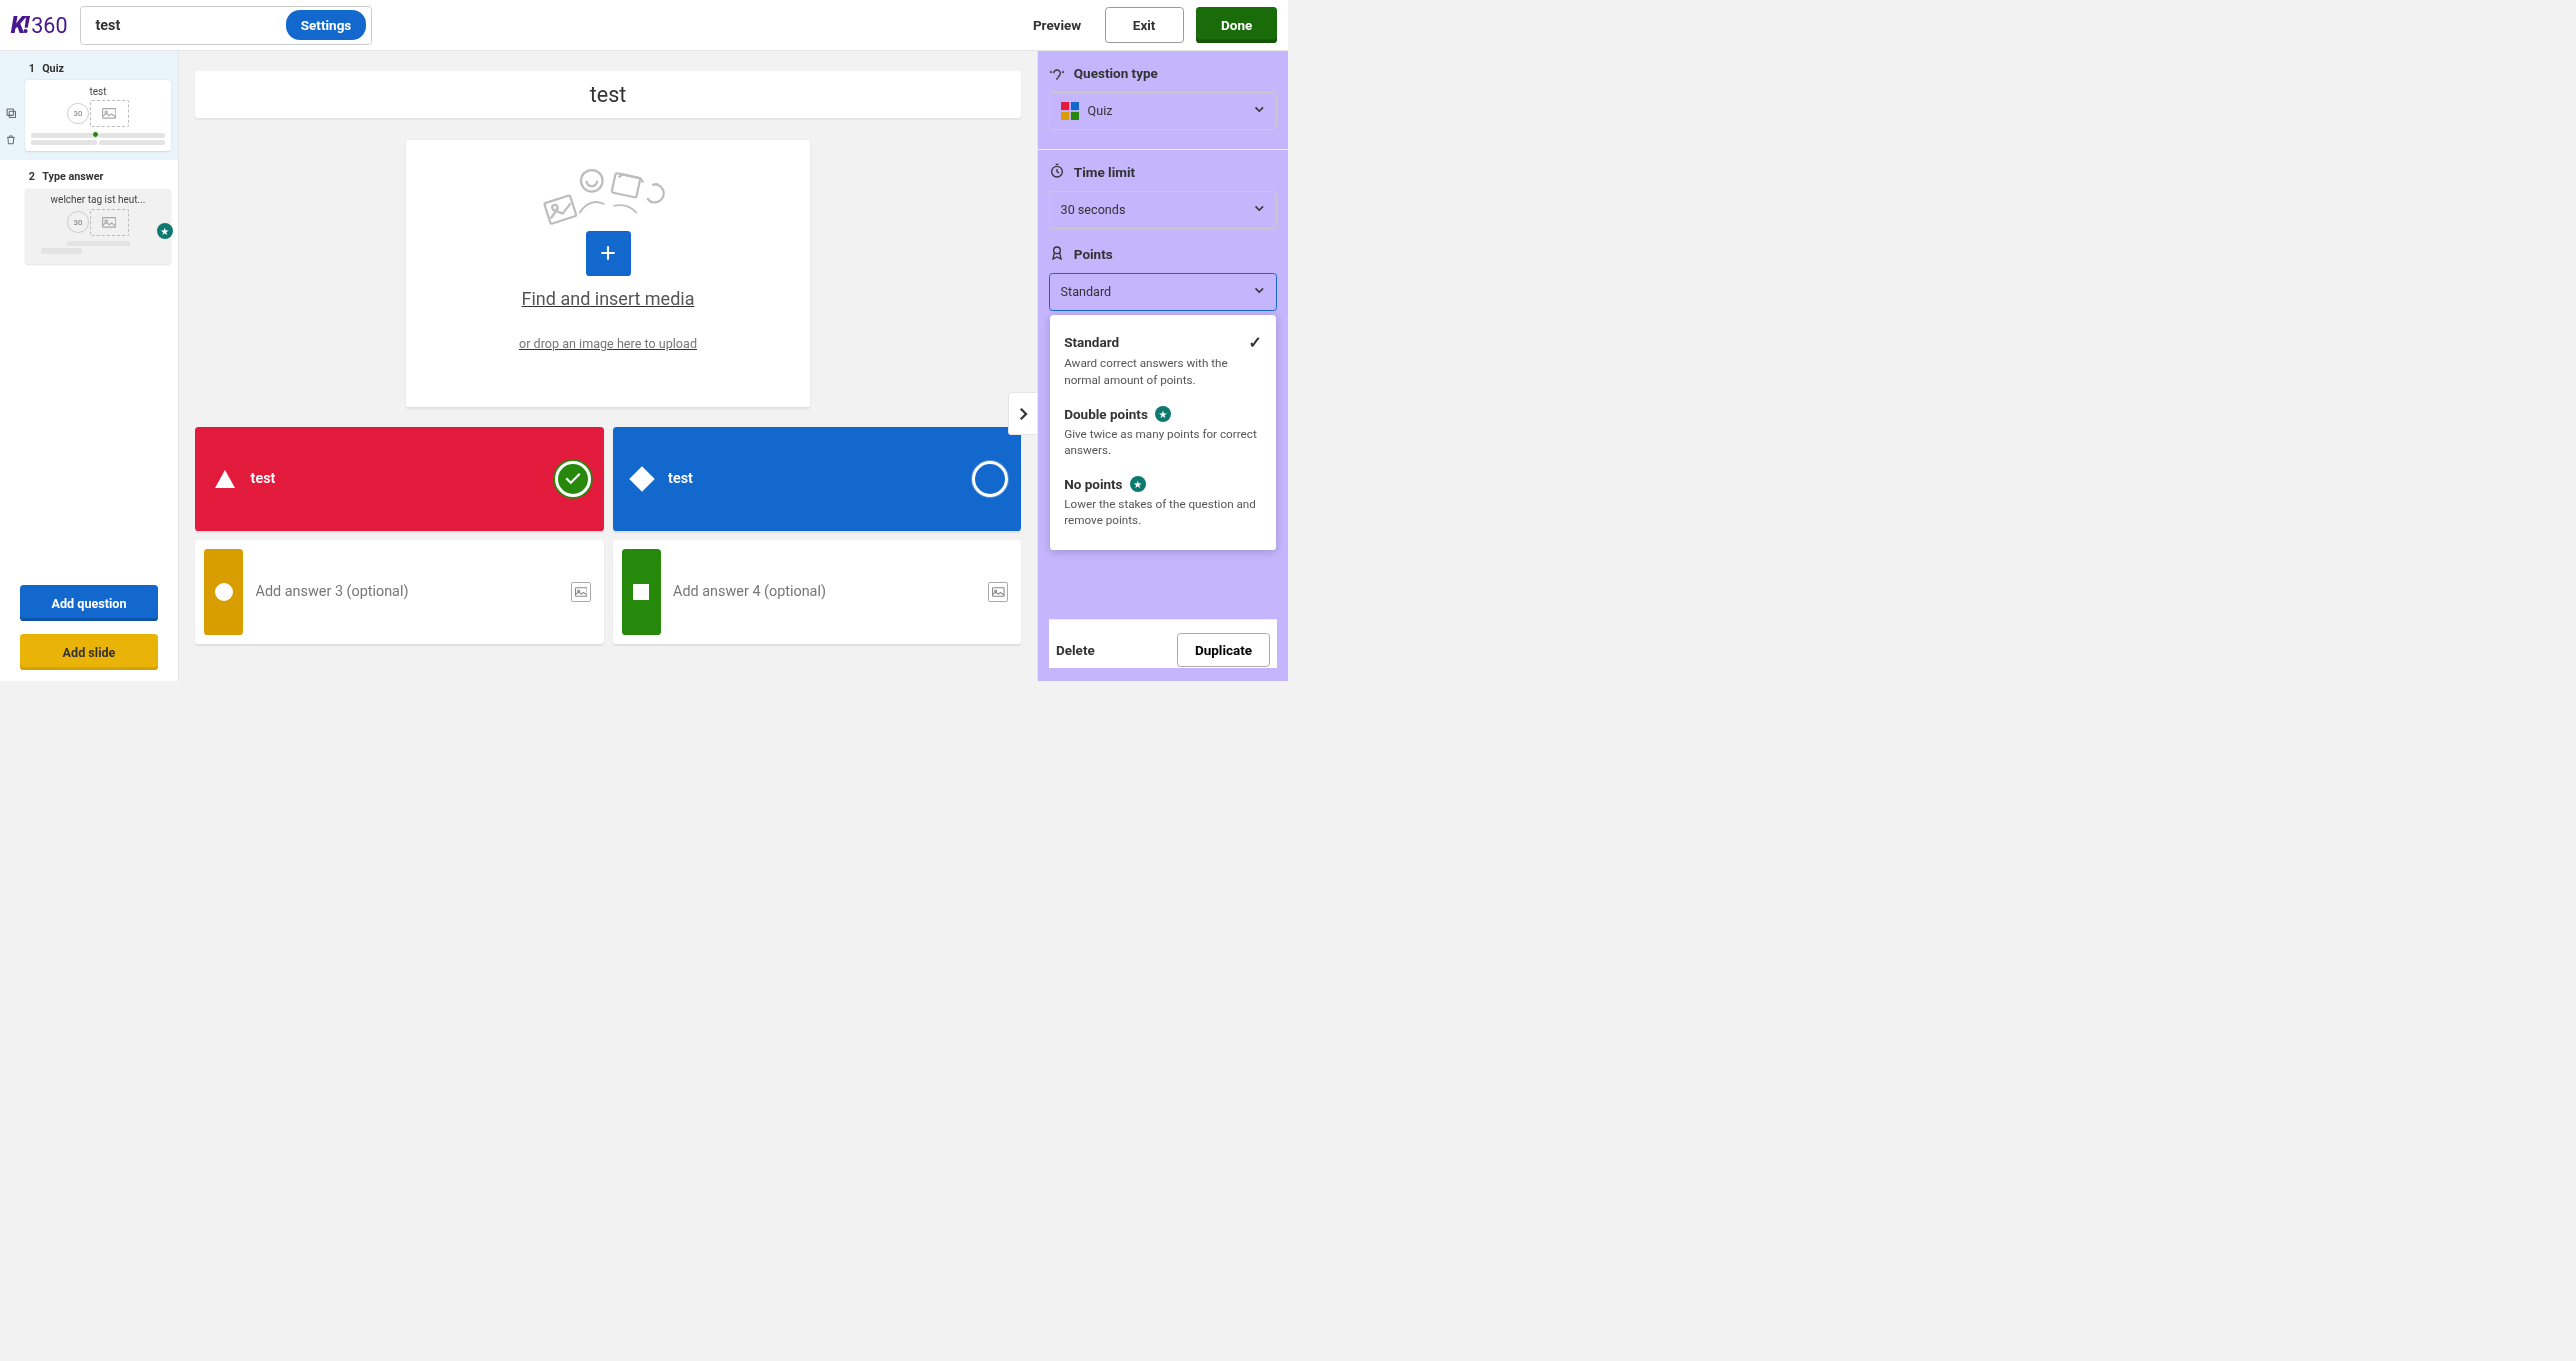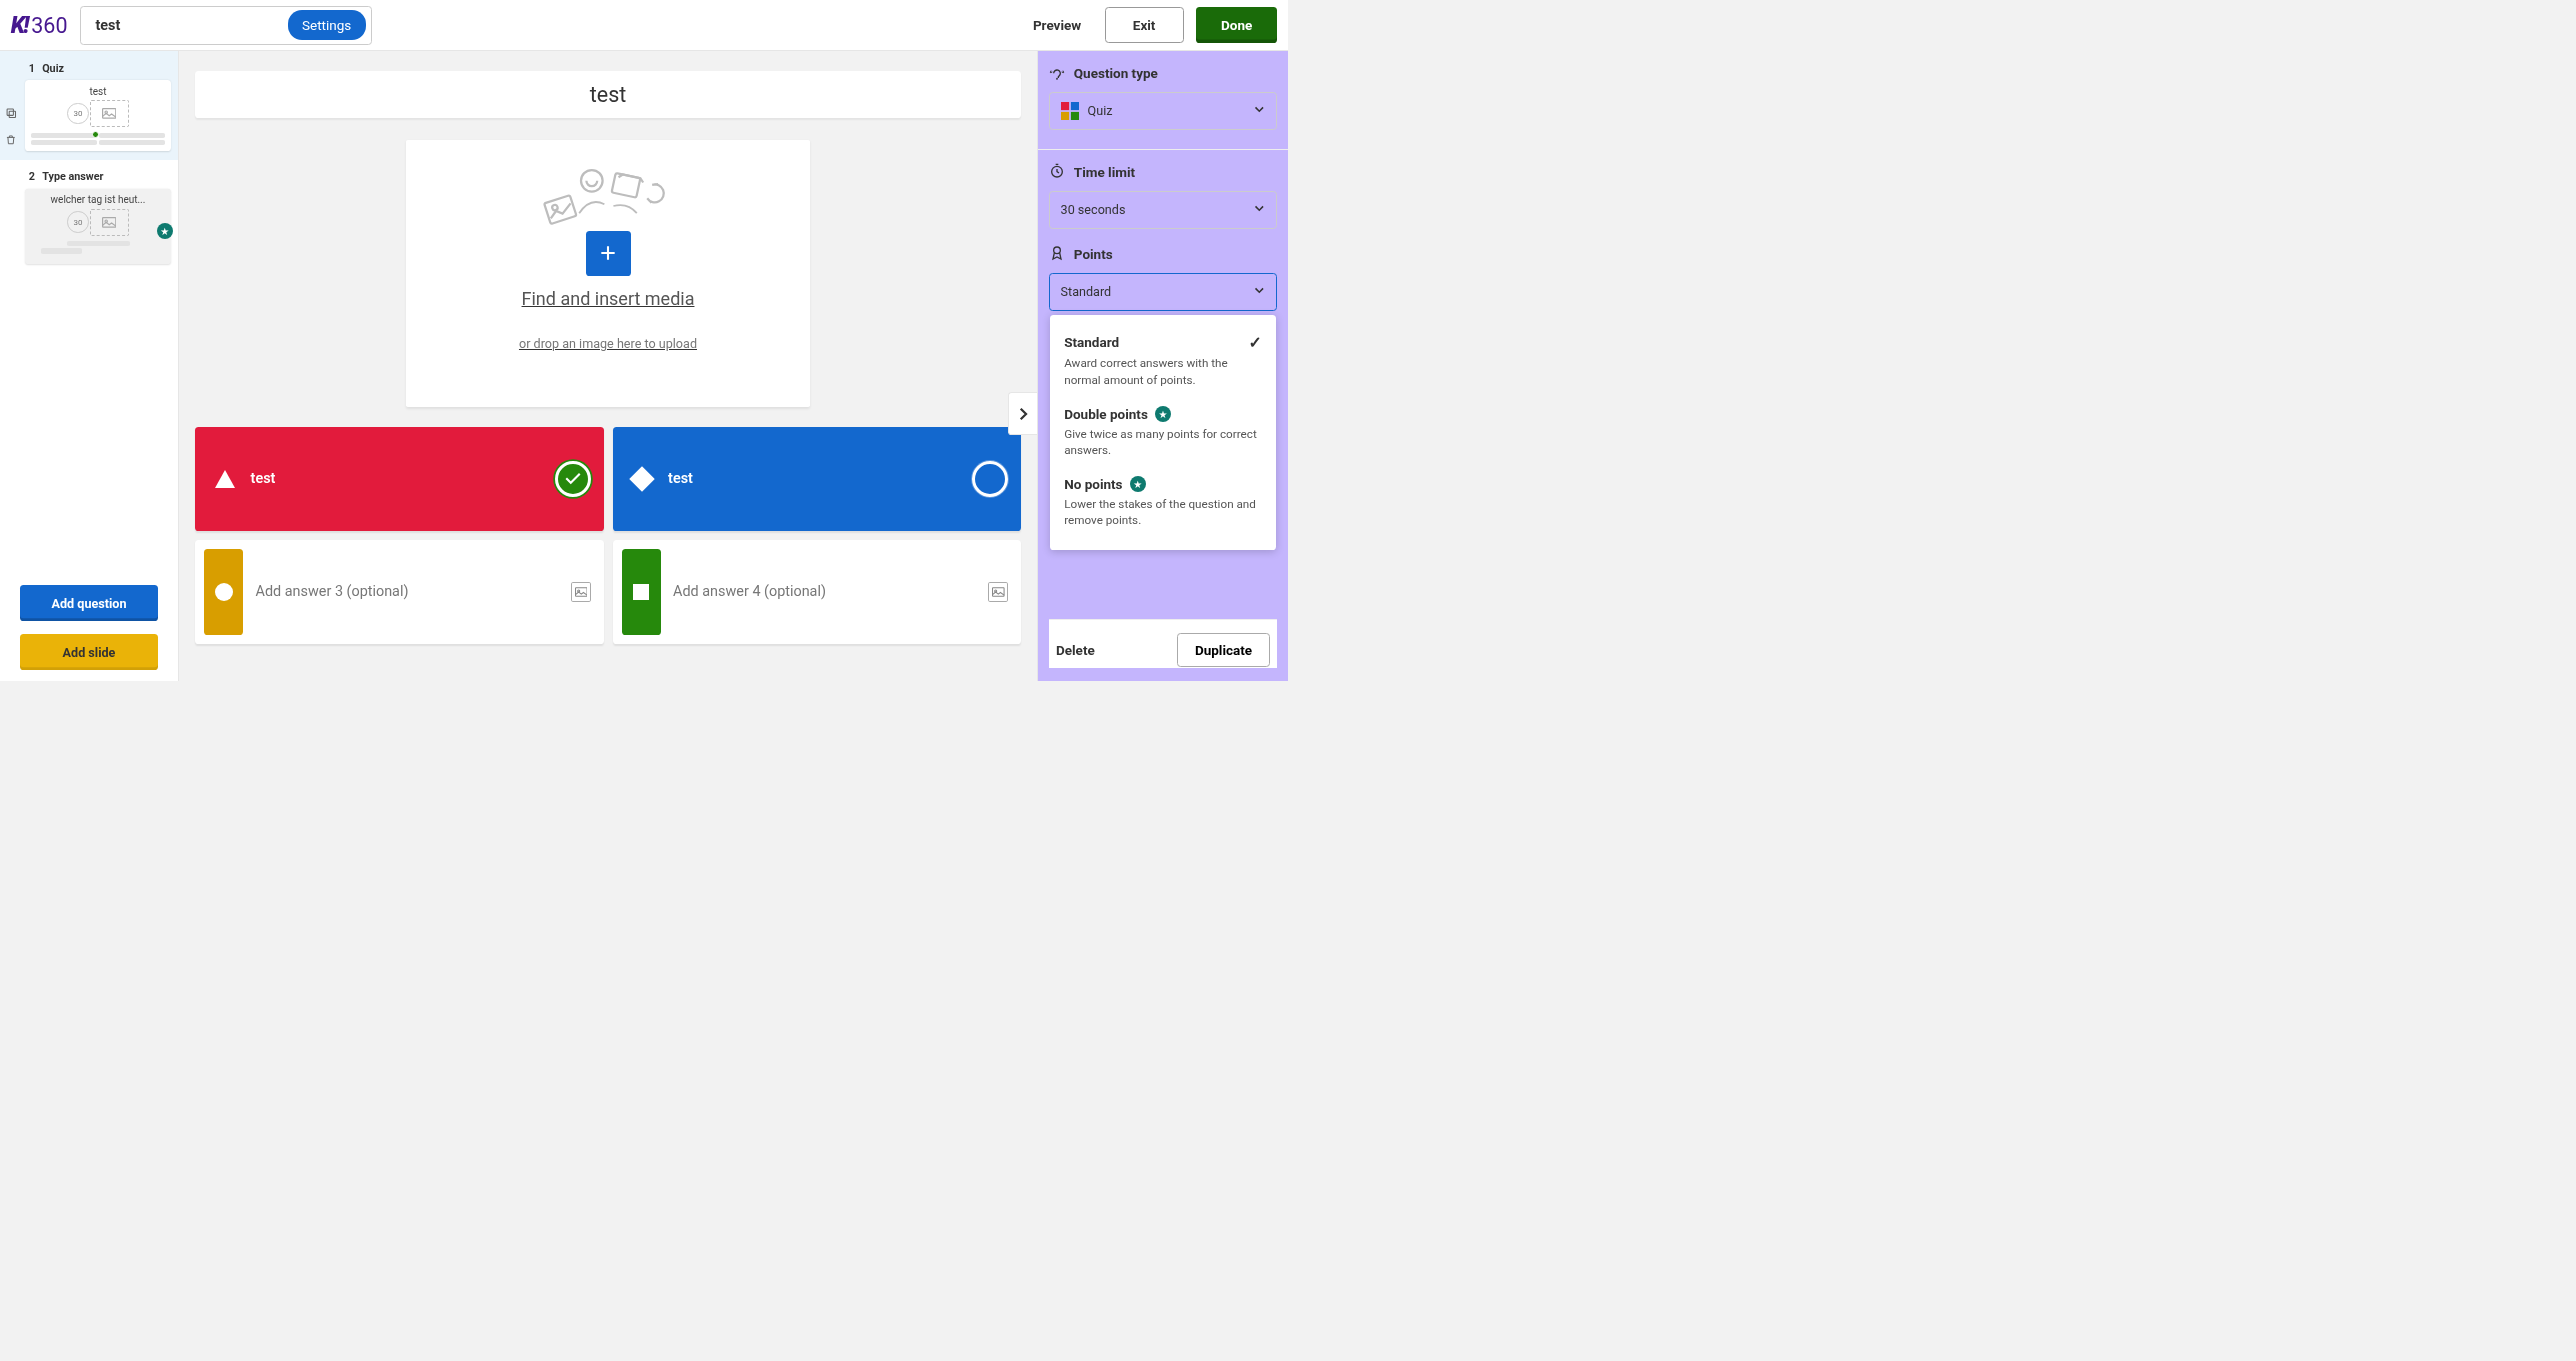--- a/index.html
+++ b/index.html
@@ -5,21 +5,21 @@
   * { box-sizing: border-box; margin: 0; padding: 0; font-family: -apple-system, BlinkMacSystemFont, "Segoe UI", Roboto, "Helvetica Neue", Arial, sans-serif; }
   body { background: #f2f2f2; width: 1288px; height: 681px; overflow: hidden; color: #333; }
   
   
   .header { height: 51px; background: #fff; border-bottom: 0.9px solid #e6e6e6; display: flex; align-items: center; padding: 0 10.8px; gap: 12.6px; }
   .logo { display: flex; align-items: baseline; gap: 3.6px; font-weight: 900; }
   .logo-k { color: #46178f; font-size: 23px; font-style: italic; letter-spacing: -1.8px;}
   .logo-360 { color: #46178f; font-size: 21.5px; font-weight: 400; }
   .title-box { display: flex; align-items: center; border: 0.9px solid #ccc; border-radius: 3.6px; height: 39px; padding: 0 5.4px 0 14.4px; width: 292px; background:#fff;}
   .title-box input { flex: 1; border: none; outline: none; font-size: 14.4px; font-weight: 700; color:#333; background:transparent;}
-  .btn { border: none; border-radius: 14px; font-weight: 400; cursor: pointer; text-align: center; }
+  .btn { border: none; border-radius: 14px; font-weight: 700; cursor: pointer; text-align: center; }
   .btn-settings { background: #1368ce; color: #fff; padding: 7.2px 14.4px; font-size: 13.5px; }
   .header-spacer { flex: 1; }
   .btn-exit { border: 0.9px solid #999; background:#fff; color:#333; font-size:13.5px; height:36px; width:79px; border-radius:3.6px; font-weight:700; cursor:pointer;}
   .btn-done { background:#26890c; color:#fff; height:36px; width:81px; border:none; border-radius:3.6px; font-size:13.5px; font-weight:700; cursor:pointer; box-shadow: inset 0 -3.6px 0 rgba(0,0,0,0.2);}
   .btn-done.darker { background:#1a6b09; }
   .preview { font-size:13.5px; font-weight:700; color:#333; cursor:pointer; margin-right: 10.8px; }
 
   
   .layout { display:flex; height: calc(681px - 51px); }
   

